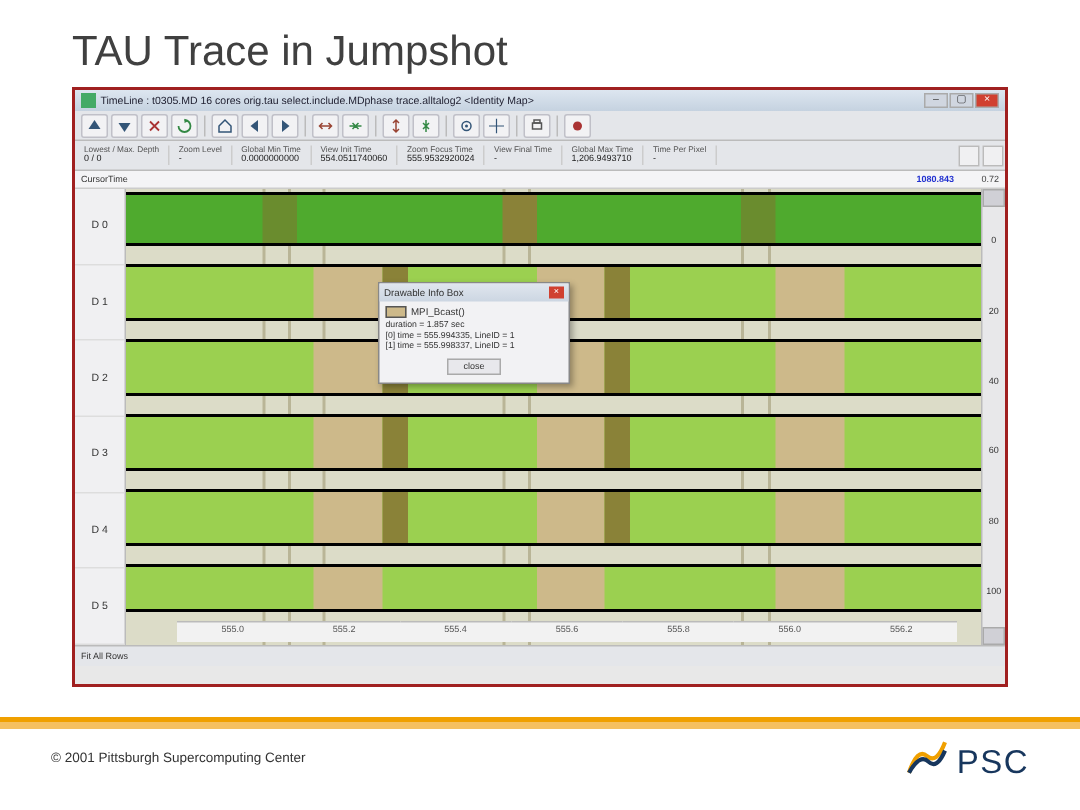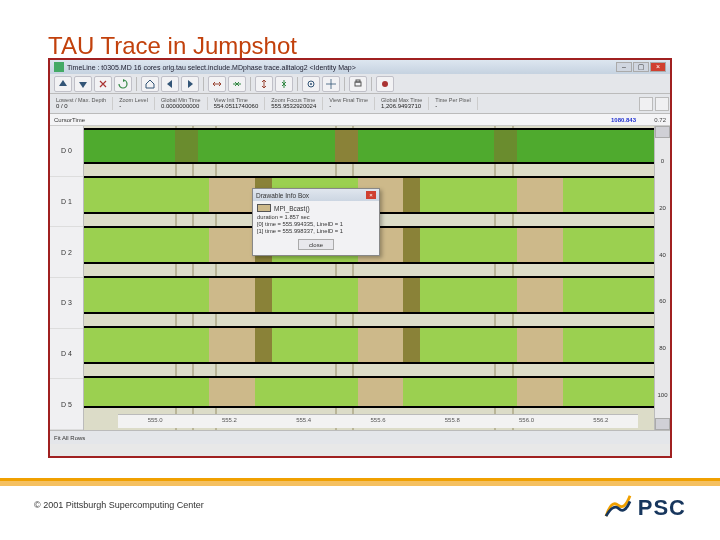--- a/index.html
+++ b/index.html
@@ -1,22 +1,22 @@
 <!DOCTYPE html>
 <html><head>
 <meta charset="utf-8">
 <style>
   * { box-sizing: border-box; margin: 0; padding: 0; }
   body { width: 720px; height: 540px; background: #fff; font-family: Arial, sans-serif; position: relative; overflow: hidden; }
-  .slide-title { position: absolute; top: 32px; left: 48px; font-size: 24px; color: #c2410c; }
+  .slide-title { position: absolute; top: 18px; left: 48px; font-size: 28px; color: #404040; }
   .footer-bar { position: absolute; bottom: 54px; left: 0; width: 720px; height: 8px; background: linear-gradient(to bottom, #f0a000 0%, #f0a000 40%, #f5c060 40%, #f5c060 100%); }
   .copyright { position: absolute; bottom: 30px; left: 34px; font-size: 9px; color: #333; }
   .psc-logo { position: absolute; bottom: 18px; right: 34px; display: flex; align-items: center; gap: 6px; }
   .psc-mark svg { width: 28px; height: 24px; }
-  .psc-text { font-size: 22px; font-weight: bold; color: #17365d; letter-spacing: 1px; }
+  .psc-text { font-size: 22px; font-weight: normal; color: #17365d; letter-spacing: 1px; }
 
   .app-window { position: absolute; top: 58px; left: 48px; width: 624px; height: 400px; border: 2px solid #a02020; background: #e8e8e8; font-size: 8px; color: #333; }
   .titlebar { height: 14px; background: linear-gradient(to bottom, #dde6f0, #c5d2e0); display: flex; align-items: center; padding: 0 4px; }
   .titlebar .icon { width: 10px; height: 10px; background: #4a6; margin-right: 3px; }
   .titlebar .title { flex: 1; font-size: 7px; color: #223; }
   .winbtns { display: flex; gap: 1px; }
   .winbtn { width: 16px; height: 10px; background: #d0d6e0; border: 1px solid #aaa; font-size: 7px; text-align: center; line-height: 8px; }
   .winbtn.close { background: #d04030; color: #fff; }
 
   .toolbar { height: 20px; background: #e4e6ea; border-bottom: 1px solid #bbb; display: flex; align-items: center; gap: 2px; padding: 0 4px; }

